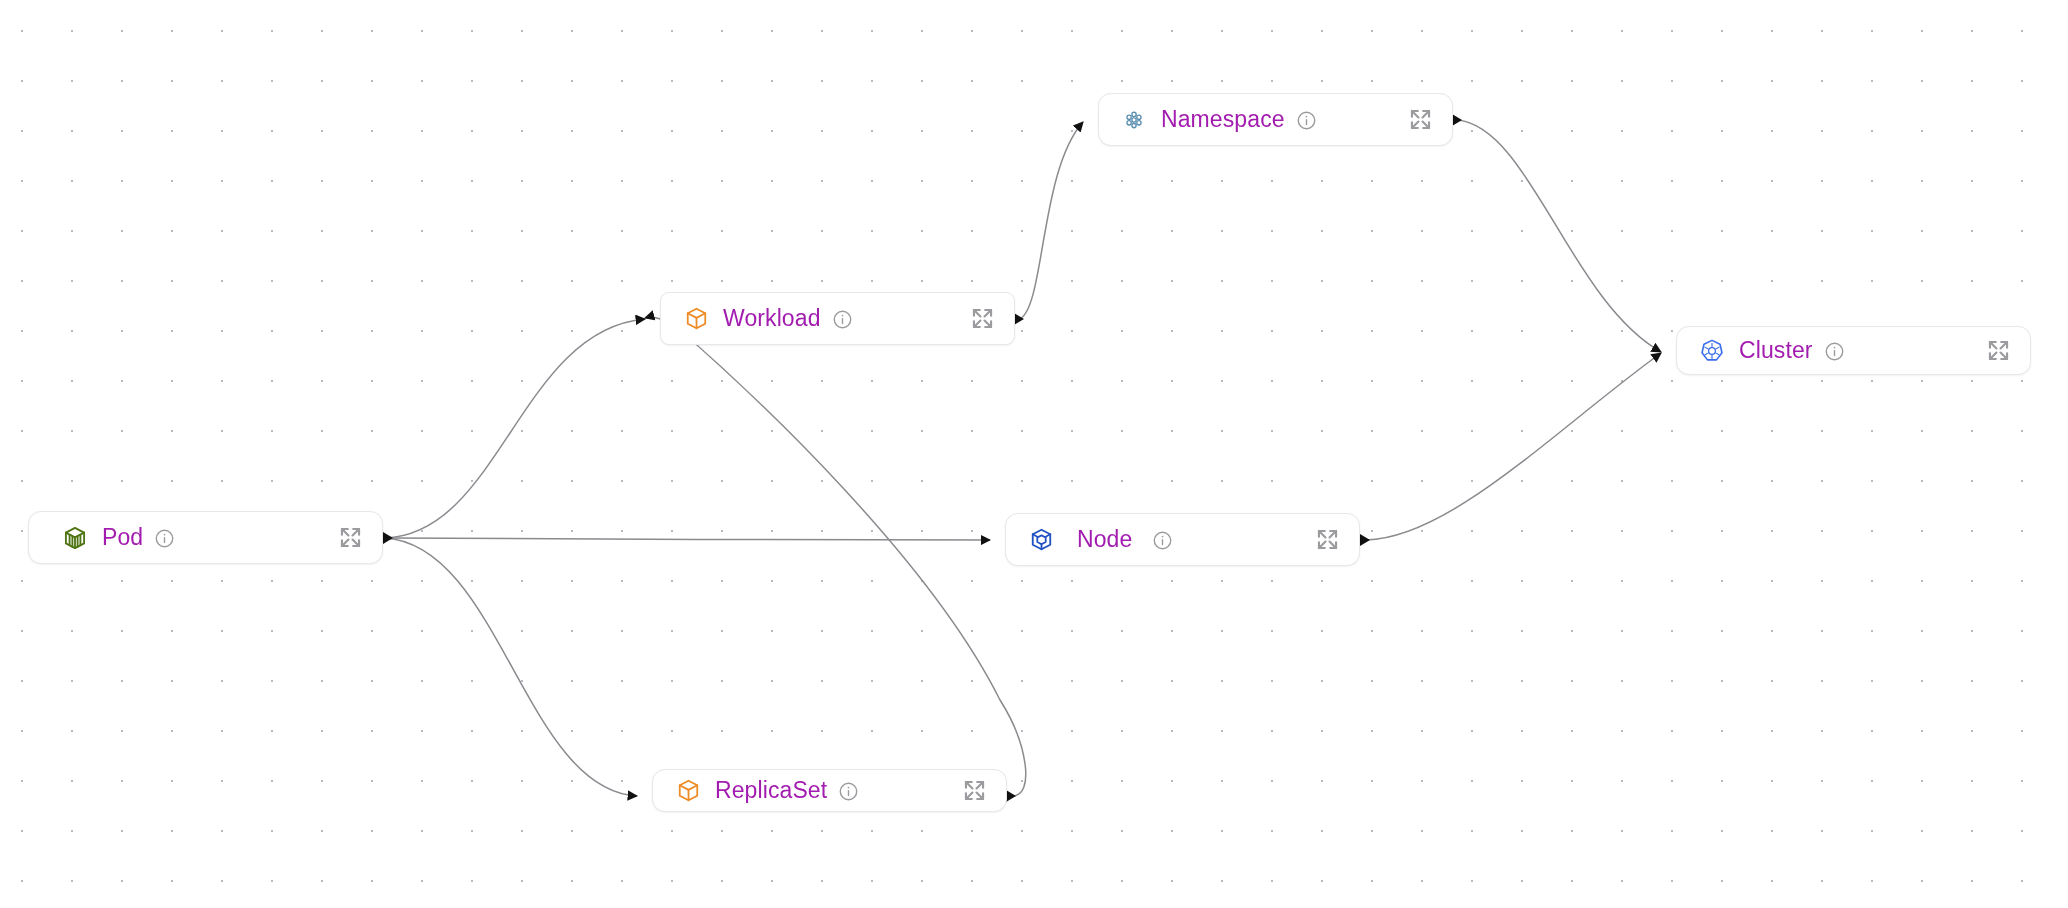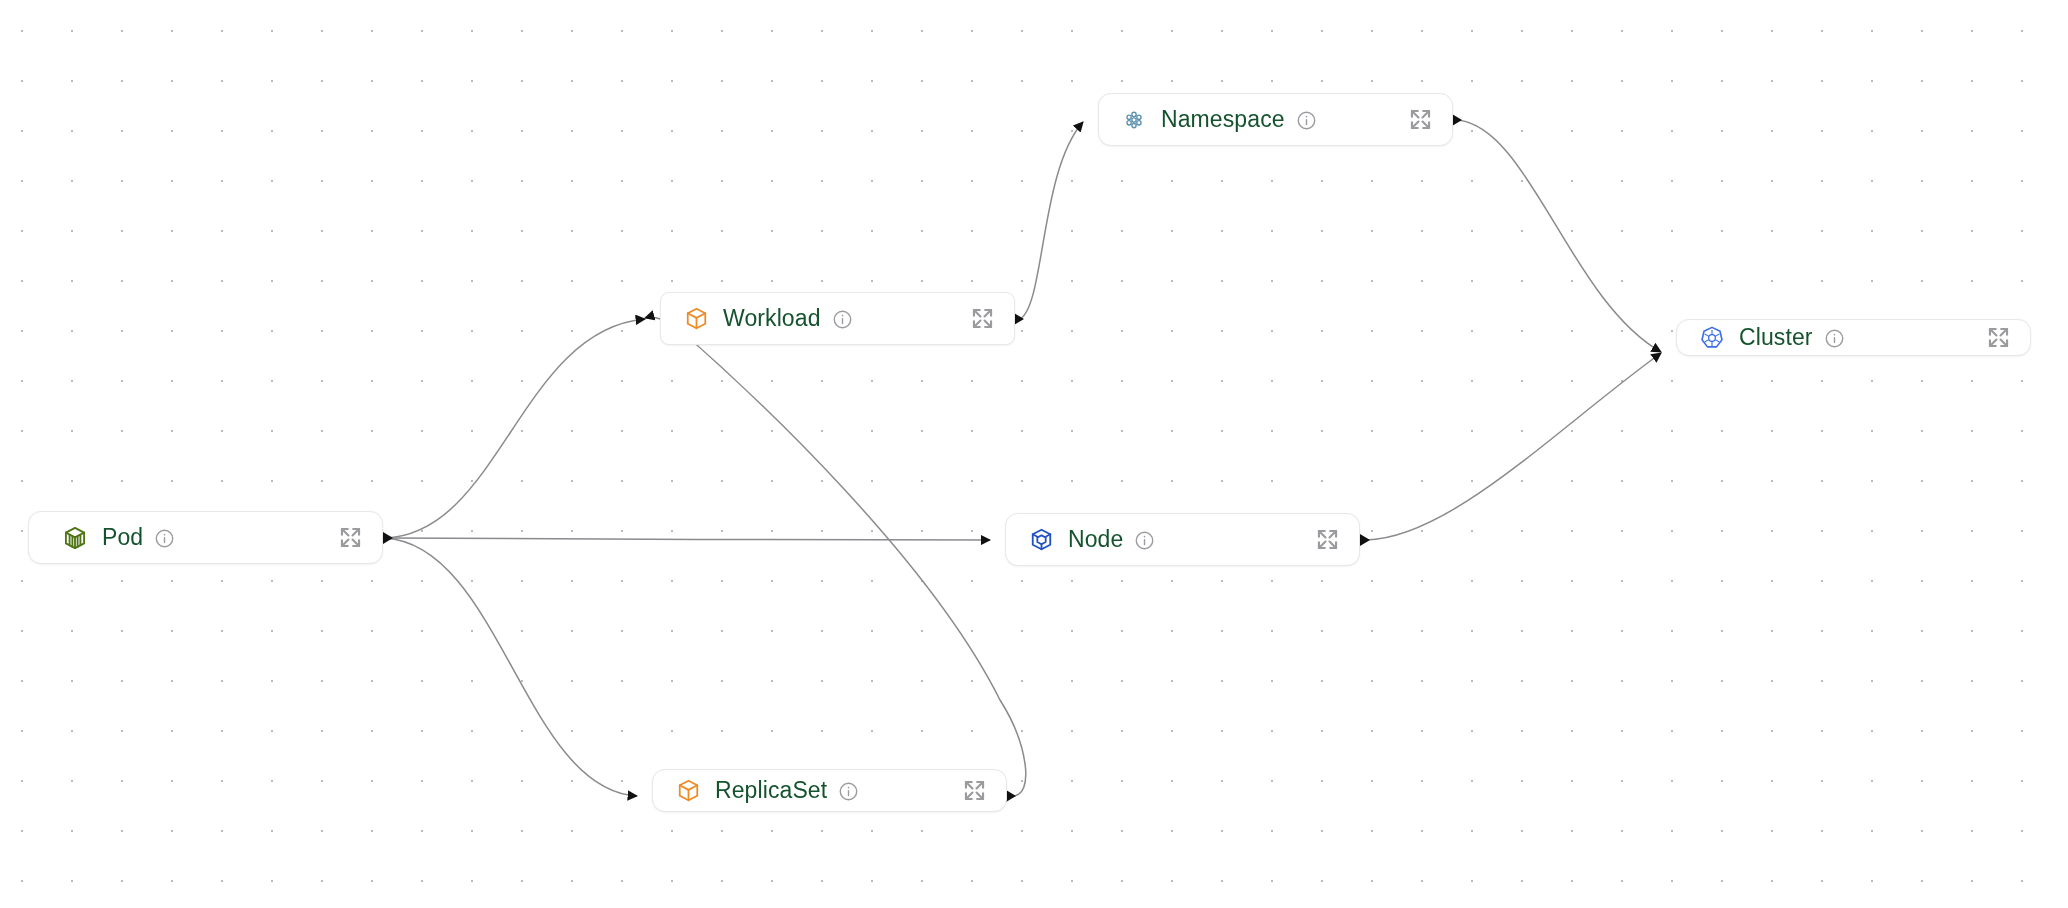--- a/index.html
+++ b/index.html
@@ -55,21 +55,21 @@
     display: flex;
     align-items: center;
     justify-content: center;
     margin-right: 14px;
   }
   .node-icon svg { display: block; }
 
   .node-label {
     font-size: 23px;
     line-height: 1;
-    color: #14532d;
+    color: #a21caf;
     letter-spacing: 0.1px;
     white-space: nowrap;
   }
 
   .info-icon {
     flex: 0 0 auto;
     width: 21px;
     height: 21px;
     margin-left: 11px;
     margin-top: 1px;
@@ -252,21 +252,21 @@
         <path d="M14.4 4.4 L19.6 4.4 L19.6 9.6"></path>
         <path d="M19.6 4.4 L13.8 10.2"></path>
         <path d="M9.6 19.6 L4.4 19.6 L4.4 14.4"></path>
         <path d="M4.4 19.6 L10.2 13.8"></path>
         <path d="M14.4 19.6 L19.6 19.6 L19.6 14.4"></path>
         <path d="M19.6 19.6 L13.8 13.8"></path>
       </svg>
     </span>
   </div>
 
-  <div class="graph-node" style="left:1005px; top:513px; width:355px; height:53px;">
+  <div class="graph-node" style="left:1005px; top:513px; width:355px; height:53px;gap:9px;">
     <span class="node-icon">
       <svg width="25" height="25" viewBox="0 0 24 24" fill="none" stroke="#2152c4" stroke-width="1.75" stroke-linecap="round" stroke-linejoin="round">
         <path d="M12 2.6 L20.4 7 L20.4 17 L12 21.4 L3.6 17 L3.6 7 Z"></path>
         <path d="M12 8 L16 10.1 L16 14.4 L12 16.5 L8 14.4 L8 10.1 Z"></path>
         <path d="M3.6 7 L8 9.3 M20.4 7 L16 9.3 M12 16.5 L12 21.4"></path>
       </svg>
     </span>
     <span class="node-label">Node</span>
     <span class="info-icon">
       <svg width="21" height="21" viewBox="0 0 24 24" fill="none" stroke="#9b9b9f" stroke-width="1.6">
@@ -283,21 +283,21 @@
         <path d="M14.4 4.4 L19.6 4.4 L19.6 9.6"></path>
         <path d="M19.6 4.4 L13.8 10.2"></path>
         <path d="M9.6 19.6 L4.4 19.6 L4.4 14.4"></path>
         <path d="M4.4 19.6 L10.2 13.8"></path>
         <path d="M14.4 19.6 L19.6 19.6 L19.6 14.4"></path>
         <path d="M19.6 19.6 L13.8 13.8"></path>
       </svg>
     </span>
   </div>
 
-  <div class="graph-node" style="left:1676px; top:319px; width:355px; height:37px;">
+  <div class="graph-node" style="left:1676px; top:326px; width:355px; height:49px;">
     <span class="node-icon">
       <svg width="26" height="26" viewBox="0 0 24 24" fill="none" stroke="#3b6eeb" stroke-width="1.5" stroke-linejoin="round">
         <path d="M12 2.2 L19.4 5.8 L21.2 13.6 L16.2 20.2 L7.8 20.2 L2.8 13.6 L4.6 5.8 Z"></path>
         <circle cx="12" cy="12" r="3.1" stroke-width="1.2"></circle>
         <g stroke-width="1.05">
           <path d="M12 4.6 L12 8.9"></path>
           <path d="M12 15.1 L12 19.4"></path>
           <path d="M5.2 8.3 L9.1 10.5"></path>
           <path d="M14.9 13.5 L18.8 15.7"></path>
           <path d="M5.2 15.7 L9.1 13.5"></path>

